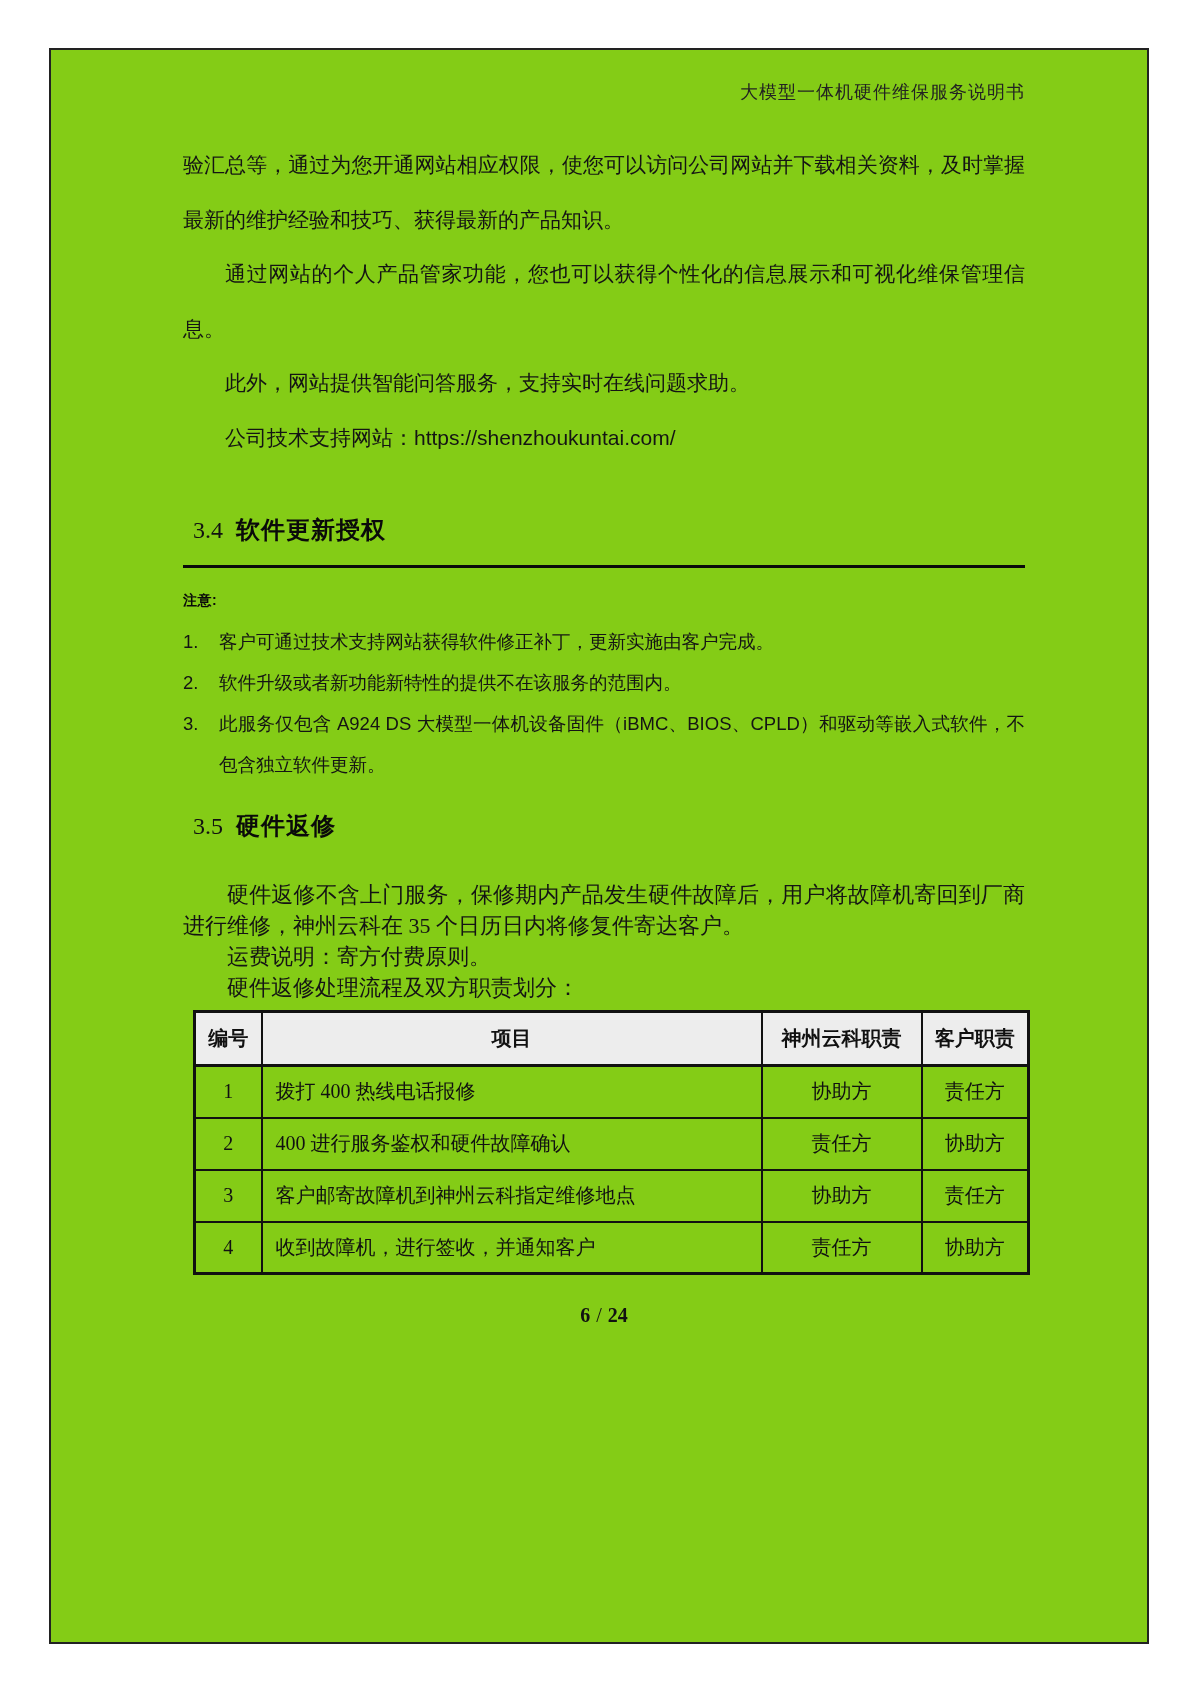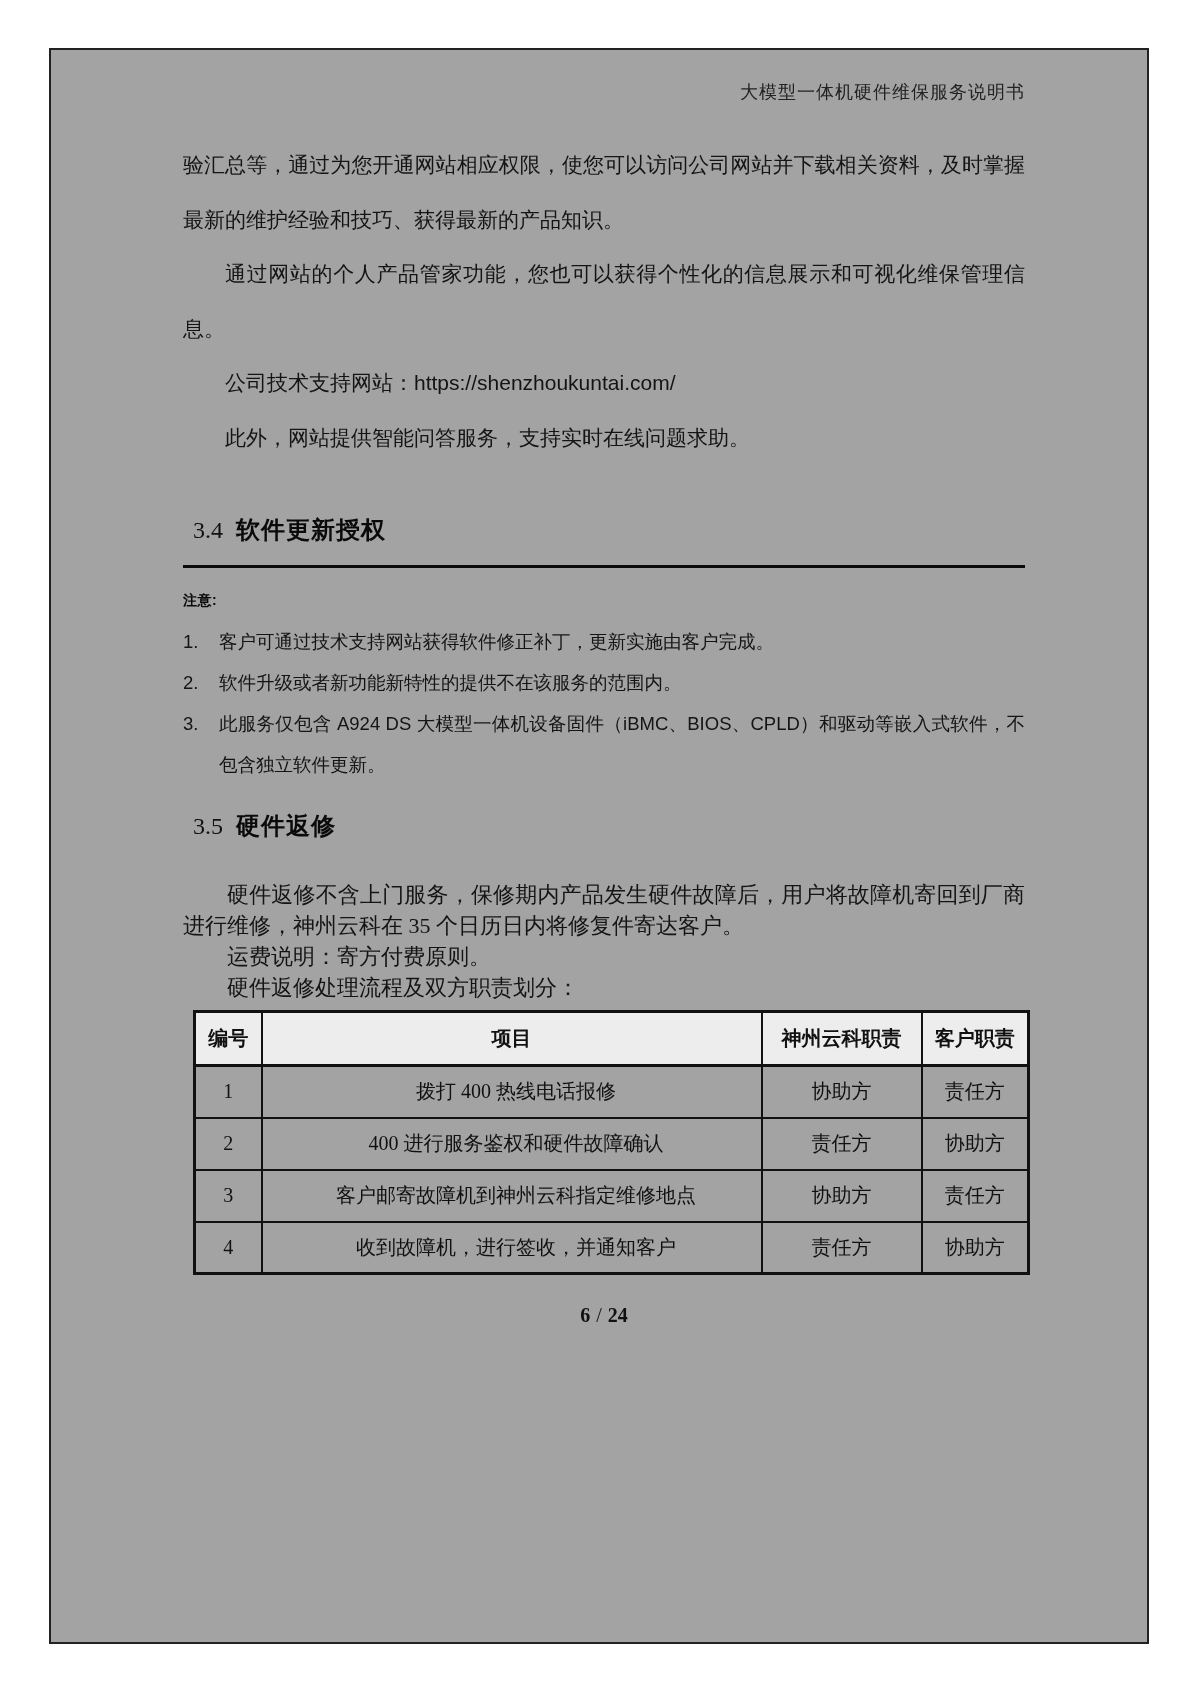--- a/index.html
+++ b/index.html
@@ -4,21 +4,21 @@
 <style>
   html,body{margin:0;padding:0;background:#ffffff;}
   body{
     width:1200px;height:1698px;position:relative;
     font-family:"Liberation Sans","DejaVu Sans",sans-serif;
     color:#111;
     -webkit-font-smoothing:antialiased;
   }
   .sheet{
     position:absolute;left:49px;top:48px;width:1100px;height:1596px;
-    border:2px solid #222;background:#a3a3a3;box-sizing:border-box;
+    border:2px solid #222;background:#84cc16;box-sizing:border-box;
     padding:0 122px 4px 132px;overflow:hidden;
   }
 
   .doc-header{
     margin-top:32px;text-align:right;
     font-family:"Liberation Serif","DejaVu Serif",serif;
     font-size:18px;line-height:20px;color:#222;letter-spacing:1px;
   }
 
   .intro{margin-top:36px;}
@@ -73,21 +73,21 @@
     border:3px solid #111;
   }
   .resp-table th,.resp-table td{
     border:2px solid #111;text-align:center;vertical-align:middle;
     padding:0 4px;box-sizing:border-box;overflow:hidden;
   }
   .resp-table thead th{
     height:54px;background:#ededed;font-weight:700;border-bottom:3px solid #111;
   }
   .resp-table tbody td{height:52px;font-weight:400;}
-  .resp-table td.cell-item{text-align:center;padding-left:13px;}
+  .resp-table td.cell-item{text-align:left;padding-left:13px;}
   .col-no{width:67px;}
   .col-item{width:500px;}
   .col-vendor{width:160px;}
   .col-cust{width:107px;}
 
   .page-footer{
     margin-top:28px;text-align:center;
     font-family:"Liberation Serif","DejaVu Serif",serif;
     font-size:20px;line-height:24px;color:#111;
   }
@@ -97,22 +97,22 @@
 </head>
 <body>
 
 <div class="sheet">
 
   <div class="doc-header">大模型一体机硬件维保服务说明书</div>
 
   <div class="intro">
     <p class="para">验汇总等，通过为您开通网站相应权限，使您可以访问公司网站并下载相关资料，及时掌握最新的维护经验和技巧、获得最新的产品知识。</p>
     <p class="para indent">通过网站的个人产品管家功能，您也可以获得个性化的信息展示和可视化维保管理信息。</p>
+    <p class="para indent noj">此外，网站提供智能问答服务，支持实时在线问题求助。</p>
     <p class="para indent noj">公司技术支持网站：https://shenzhoukuntai.com/</p>
-    <p class="para indent noj">此外，网站提供智能问答服务，支持实时在线问题求助。</p>
   </div>
 
   <div class="sec-heading h34">
     <span class="sec-num">3.4</span>
     <span class="sec-title">软件更新授权</span>
   </div>
 
 
   <hr class="notice-rule">
 

